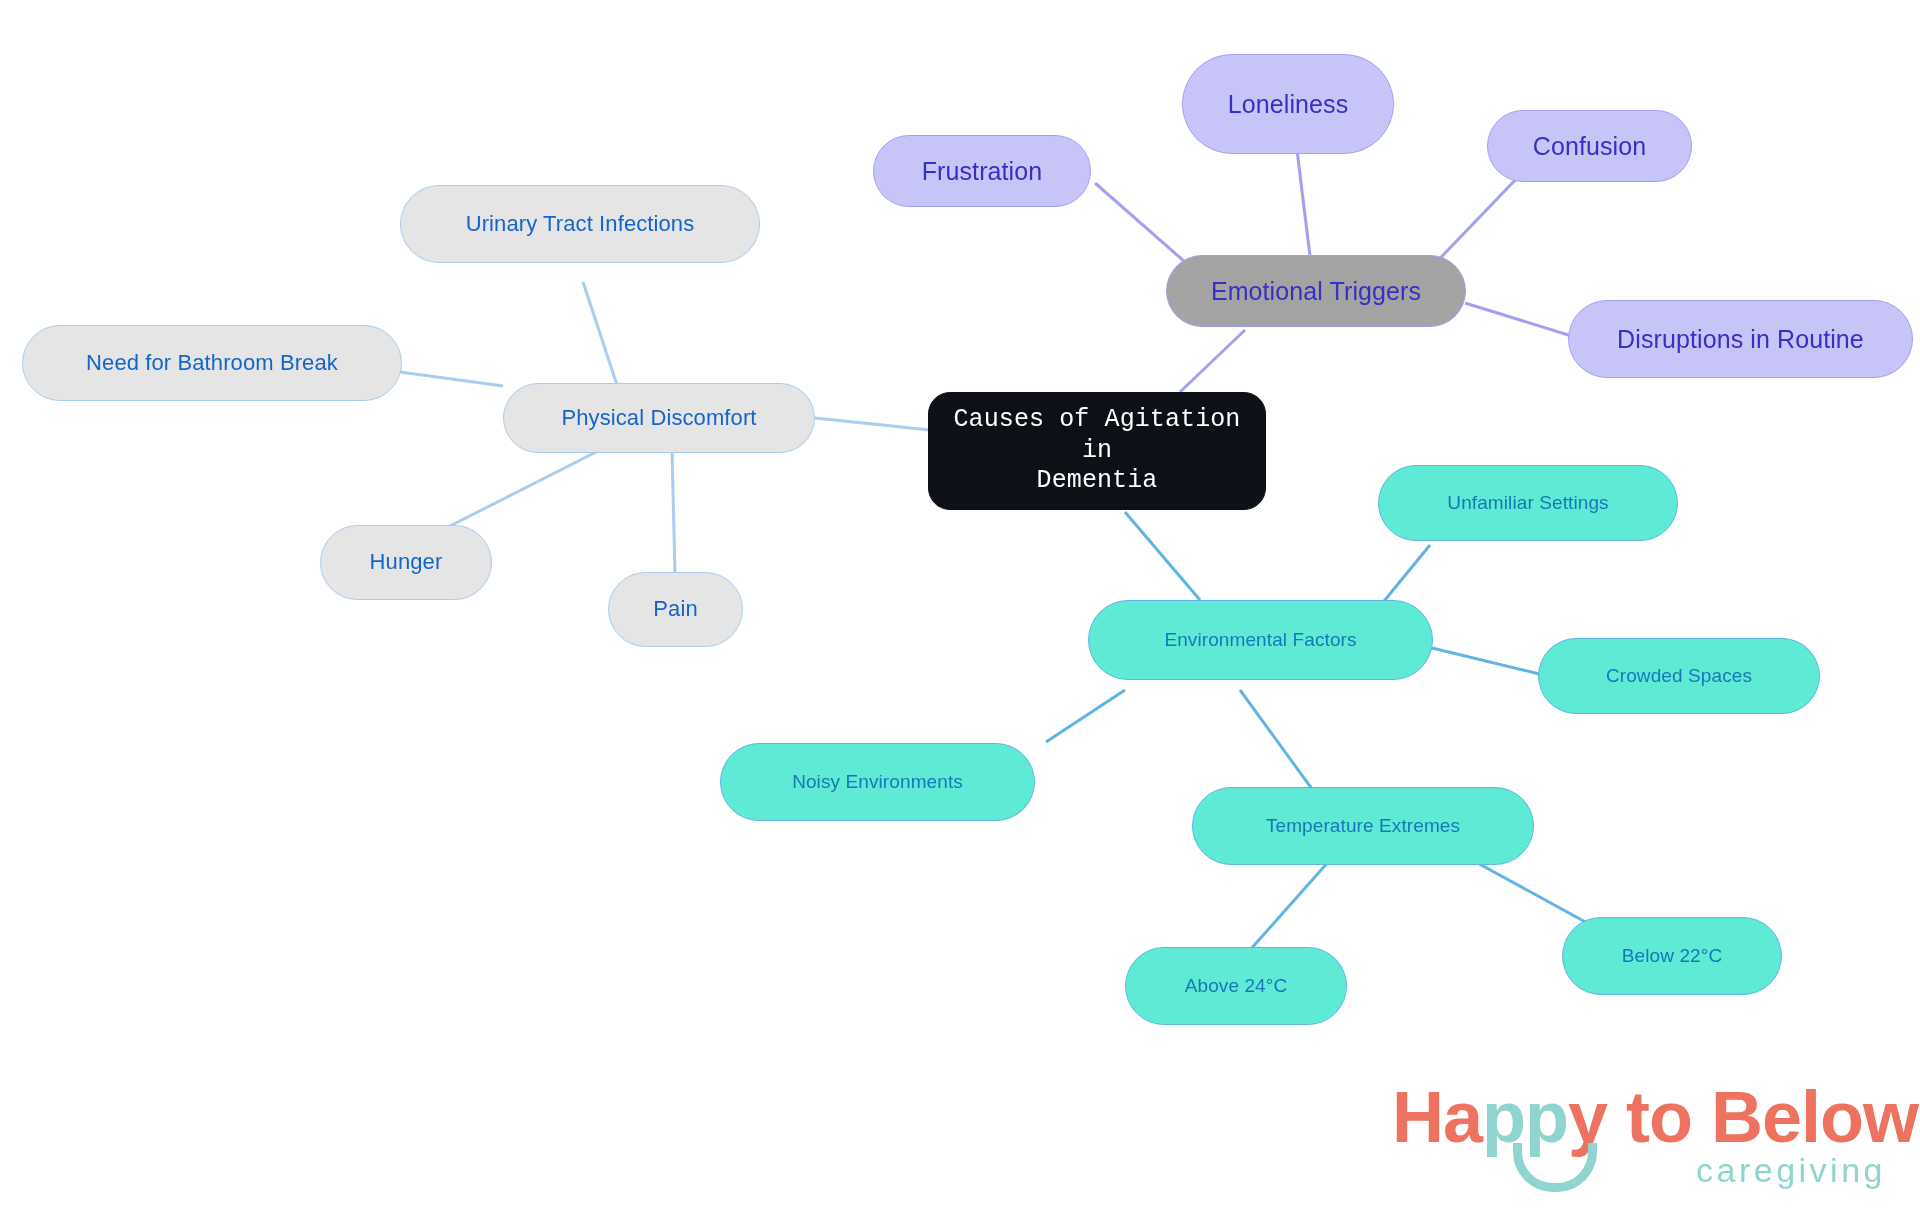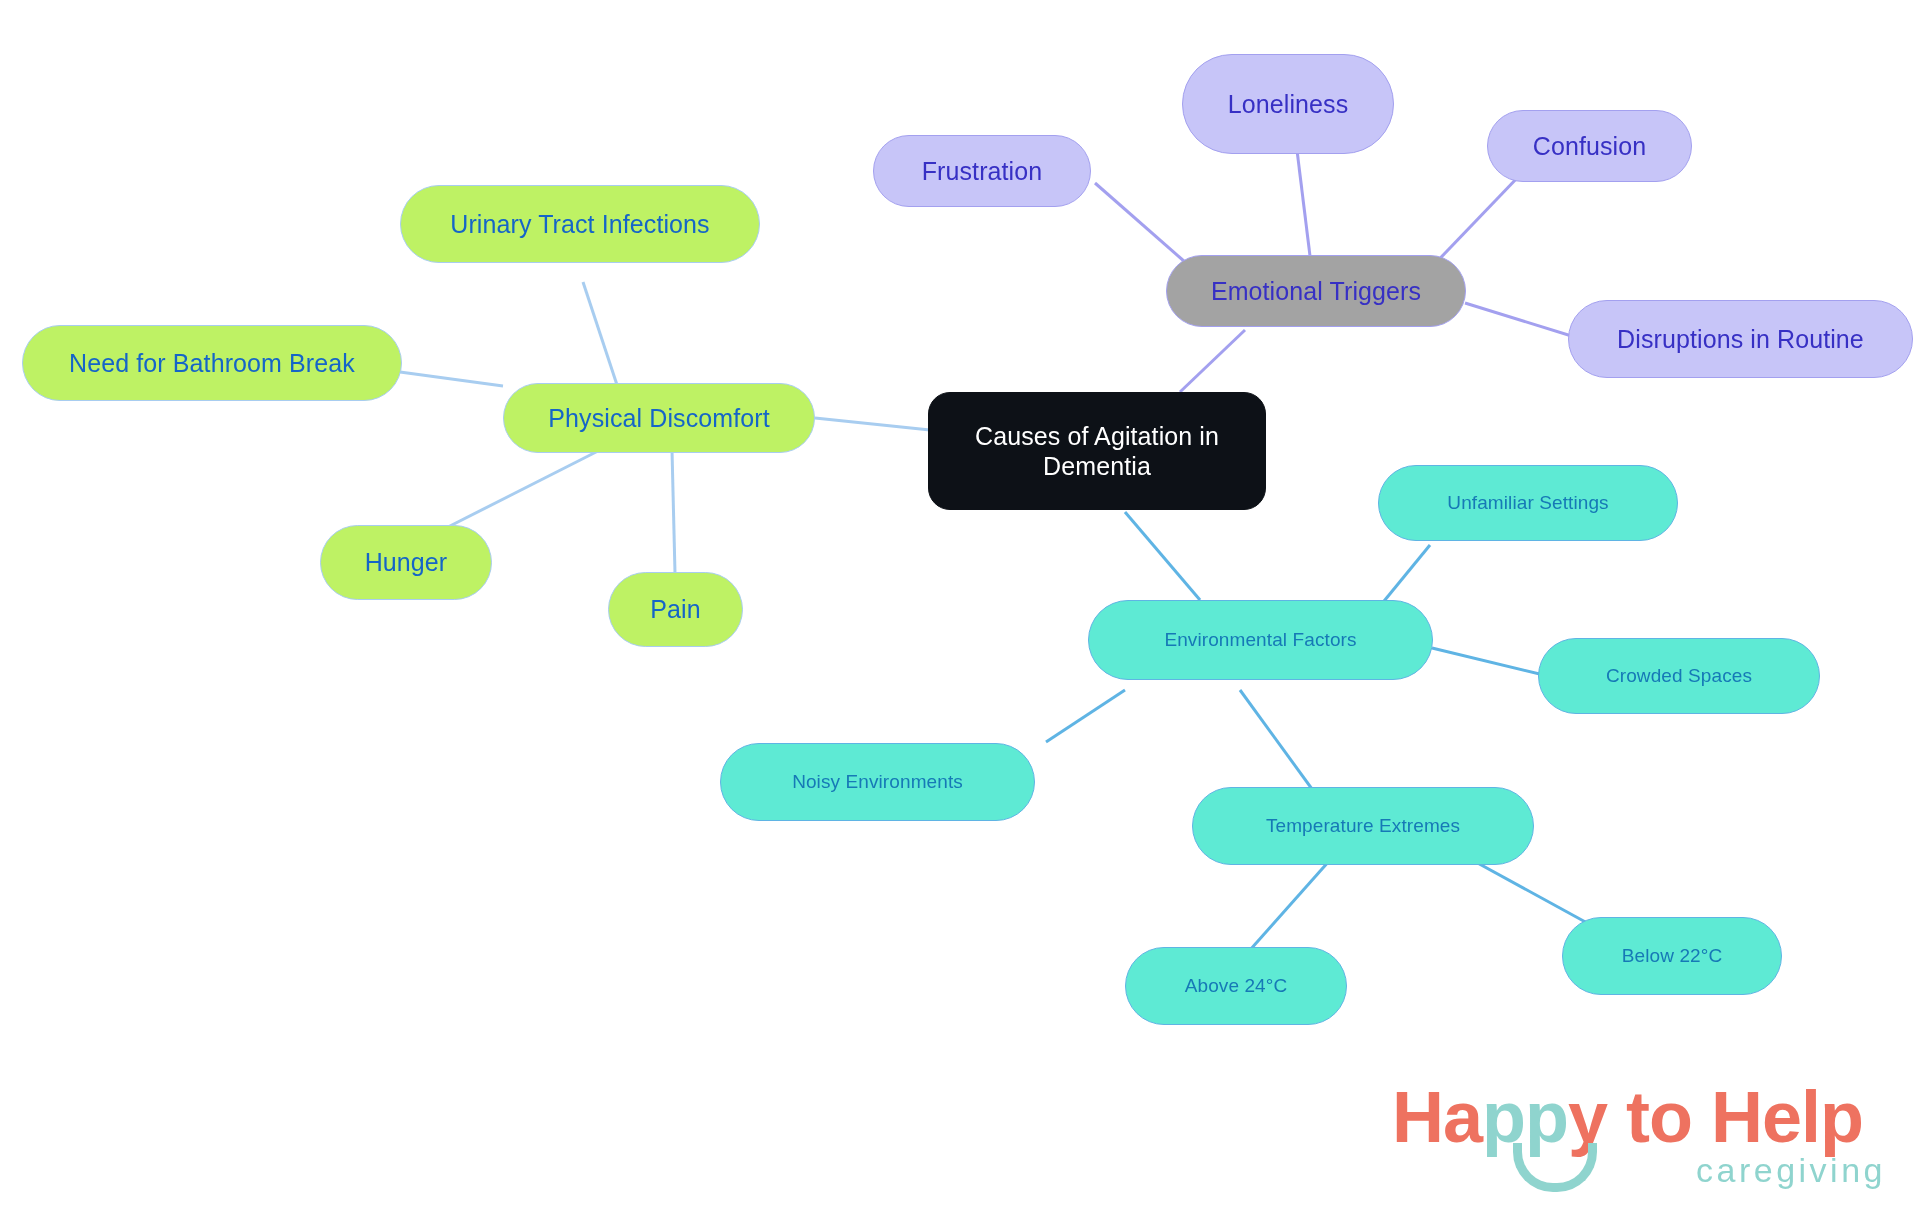--- a/index.html
+++ b/index.html
@@ -44,42 +44,43 @@
   }
 
   
   .node--root {
     background: #0d1117;
     border-color: #0d1117;
     color: #ffffff;
     font-size: 25px;
     border-radius: 22px;
     padding: 4px 18px;
+    font-family: Liberation Mono, monospace;
   }
 
   
   .node--purple {
     background: #c7c5f8;
     border-color: #a3a0ef;
     color: #3730c4;
     font-size: 25px;
   }
   .node--purple-branch {
     background: #a3a3a3;
     border-color: #a3a0ef;
     color: #3730c4;
     font-size: 25px;
   }
 
   
   .node--blue {
-    background: #bef264;
+    background: #e5e5e5;
     border-color: #a8cdf0;
     color: #1565c8;
-    font-size: 25px;
+    font-size: 22px;
   }
 
   
   .node--cyan {
     background: #5eead4;
     border-color: #5fb4e4;
     color: #1679b6;
     font-size: 19px;
   }
 
@@ -188,18 +189,18 @@
 
   <div class="node node--cyan" style="left:720px; top:727px; width:315px; height:78px;margin-top:16px;">Noisy Environments</div>
 
   <div class="node node--cyan" style="left:1192px; top:787px; width:342px; height:78px;">Temperature Extremes</div>
 
   <div class="node node--cyan" style="left:1125px; top:947px; width:222px; height:78px;">Above 24°C</div>
 
   <div class="node node--cyan" style="left:1562px; top:917px; width:220px; height:78px;">Below 22°C</div>
 
   <div id="brand-logo">
-    <div class="logo-main"><span class="logo-coral">Ha</span><span class="logo-teal">pp</span><span class="logo-coral">y</span><span class="logo-coral"> to Help</span></div>
+    <div class="logo-main"><span class="logo-coral">Ha</span><span class="logo-teal">pp</span><span class="logo-coral">y</span><span class="logo-coral"> to Below</span></div>
     <div class="logo-smile"></div>
     <div class="logo-sub">caregiving</div>
   </div>
 
 </div>
 
 </body></html>

